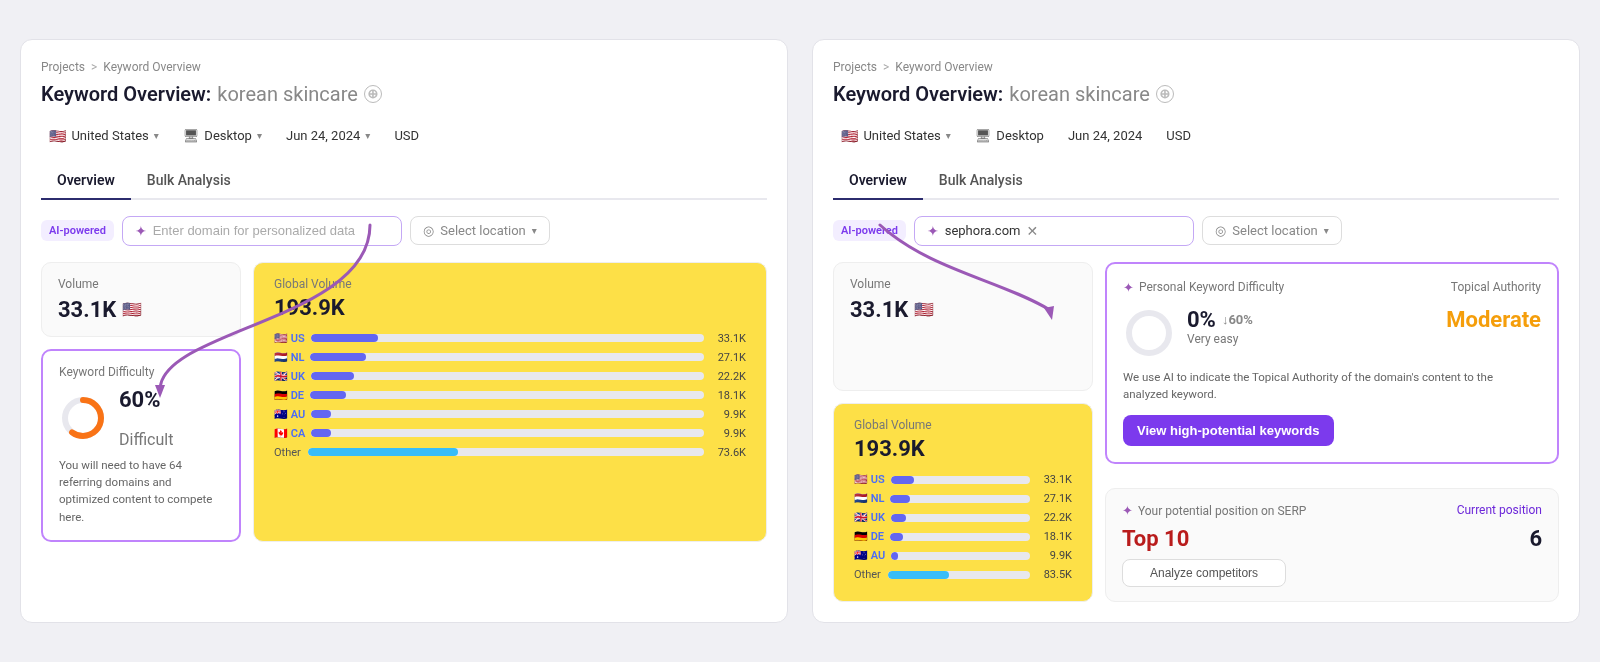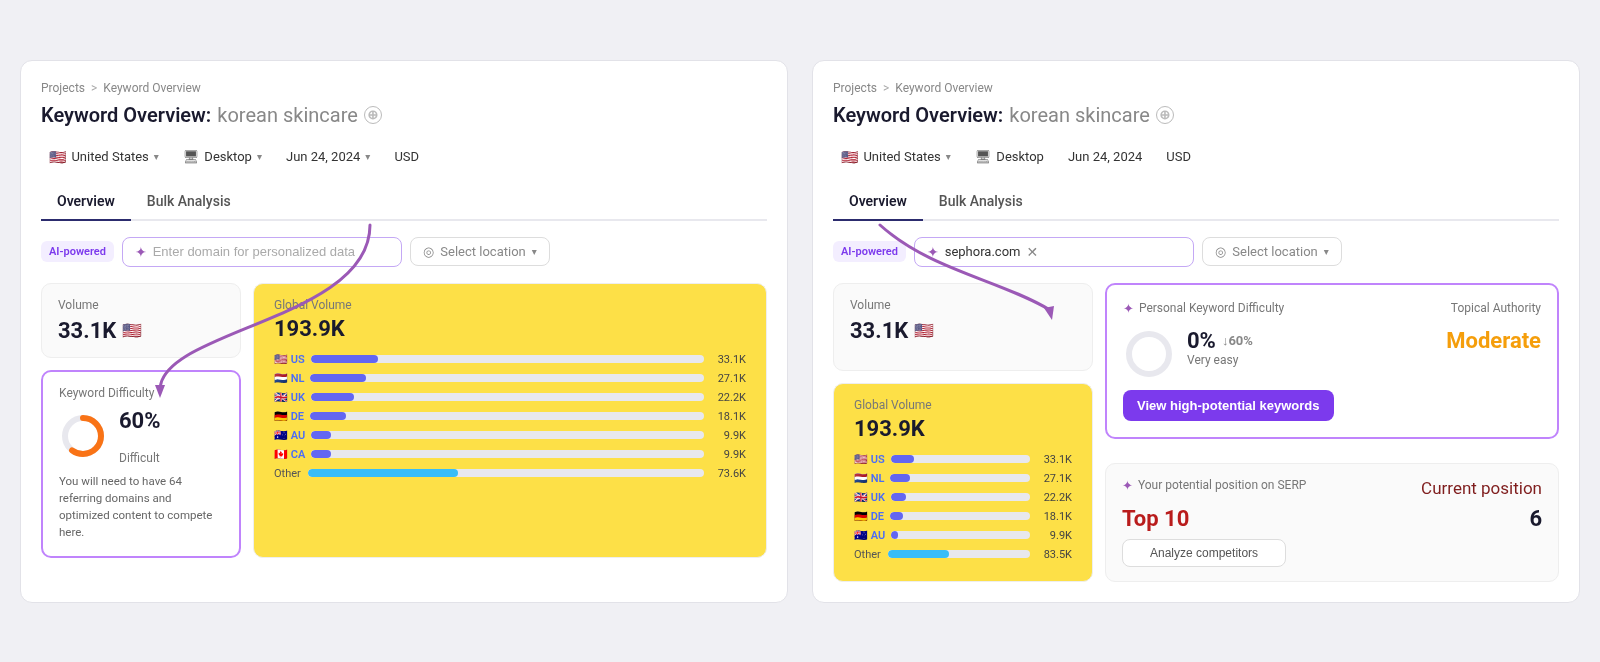--- a/index.html
+++ b/index.html
@@ -196,21 +196,21 @@
       width: 48px;
       height: 48px;
     }
     .donut-wrapper svg { width: 48px; height: 48px; }
     .difficulty-pct {
       font-size: 22px;
       font-weight: 700;
       color: #1a1a2e;
     }
     .difficulty-level {
-      font-size: 12px;
+      font-size: 16px;
       color: #777;
       margin-top: 18px;
     }
     .difficulty-desc {
       font-size: 11.5px;
       color: #666;
       line-height: 1.5;
       margin-top: 6px;
     }
     .global-volume-card {
@@ -324,21 +324,21 @@
       margin-bottom: 8px;
     }
     .serp-title {
       font-size: 12px;
       color: #777;
       display: flex;
       align-items: center;
       gap: 5px;
     }
     .serp-title-spark { color: #9b59b6; font-size: 13px; }
-    .current-pos-label { font-size: 17px; color: #7f1d1d; }
+    .current-pos-label { font-size: 12px; color: #6d28d9; }
     .serp-value { font-size: 22px; font-weight: 700; color: #b91c1c; }
     .current-pos-value { font-size: 22px; font-weight: 700; color: #1a1a2e; }
     .analyze-btn {
       background: #fff;
       color: #555;
       border: 1.5px solid #ddd;
       border-radius: 8px;
       padding: 6px 27px;
       font-size: 12px;
       cursor: pointer;
@@ -623,20 +623,21 @@
             </div>
             <div class="pkd-pct-area">
               <div class="pkd-pct">
                 <span>0%</span>
                 <span class="pkd-down">↓60%</span>
               </div>
               <div class="pkd-easy">Very easy</div>
             </div>
             <div class="moderate-value">Moderate</div>
           </div>
+          <div class="pkd-desc">We use AI to indicate the Topical Authority of the domain's content to the analyzed keyword.</div>
           <button class="view-keywords-btn">View high-potential keywords</button>
         </div>
 
         <div class="serp-card">
           <div class="serp-header">
             <div class="serp-title">
               <span class="serp-title-spark">✦</span>
               <span>Your potential position on SERP</span>
             </div>
             <div class="current-pos-label">Current position</div>

